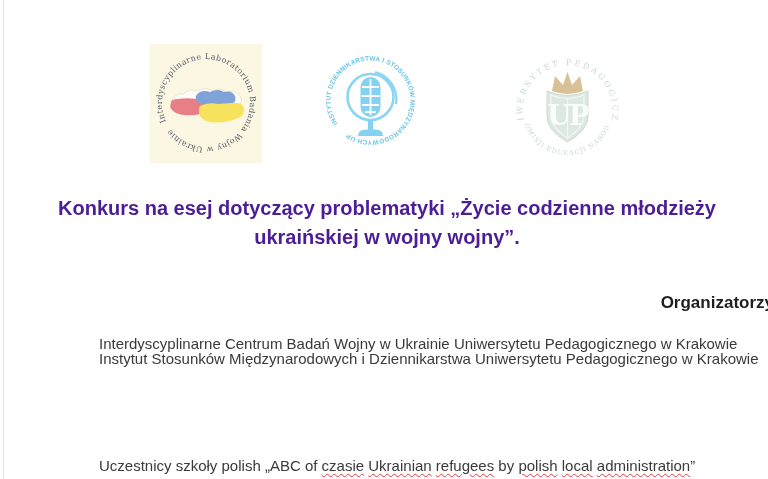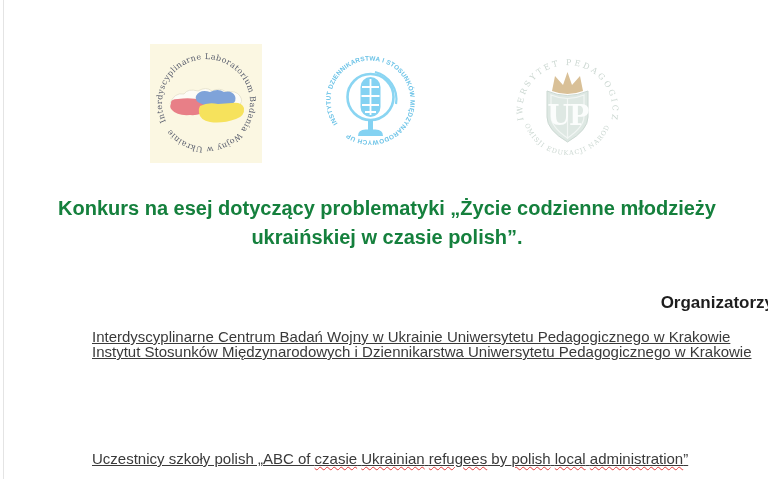--- a/index.html
+++ b/index.html
@@ -16,31 +16,31 @@
   .logo svg { display:block; width:100%; height:100%; }
 
   .lab-circtext   { font-family:"DejaVu Serif", serif; font-size:8px; letter-spacing:0.4px; fill:#585d6d; }
   .journ-circtext { font-family:"Liberation Sans", sans-serif; font-weight:bold; font-size:6.4px; letter-spacing:0.25px; fill:#6cc3e7; }
   .up-circtext-top    { font-family:"DejaVu Serif", serif; font-size:8px; letter-spacing:2.6px; fill:#cbd7d1; }
   .up-circtext-bottom { font-family:"DejaVu Serif", serif; font-size:6.4px; letter-spacing:1.1px; fill:#cbd7d1; }
   .up-monogram { font-family:"DejaVu Serif", serif; font-weight:bold; font-size:27px; letter-spacing:-2px; fill:#fbfdfc; }
 
   h1.title {
     position:absolute; top:194px; left:6px; width:762px; margin:0;
-    text-align:center; font-size:20px; line-height:29px; font-weight:bold; color:#15803d;
+    text-align:center; font-size:20px; line-height:29px; font-weight:bold; color:#4c1d95;
   }
   h2.section {
     position:absolute; left:12px; width:762px; margin:0;
     text-align:right; font-size:17px; font-weight:bold; color:#1e1e1e;
   }
   #organizers-heading { top:293px; }
   #addressees-heading { top:416px; }
 
   p.body-line {
-    position:absolute; left:92px; margin:0; font-size:15px; color:#3a3a3a; white-space:nowrap;text-decoration:underline;
+    position:absolute; left:92px; margin:7px; font-size:15px; color:#3a3a3a; white-space:nowrap;
   }
   #org-line-1 { top:328px; }
   #org-line-2 { top:343px; }
   #org-line-3 { top:386px; }
   #addr-line  { top:450px; }
 
   .sp {
     text-decoration-line: underline;
     text-decoration-style: wavy;
     text-decoration-color: #e23b3b;
@@ -107,20 +107,20 @@
       <g>
         <path d="M37 36 Q57.5 45 78 36 L78 62 Q78 75 57.5 87 Q37 75 37 62 Z" fill="#dee8e3" stroke="#ccd9d3" stroke-width="1"></path>
         <path d="M41 40 Q57.5 47 74 40 L74 61 Q74 72 57.5 83 Q41 72 41 61 Z" fill="none" stroke="#f2f6f4" stroke-width="1.2"></path>
         <path d="M57.5 44 V84" stroke="#f2f6f4" stroke-width="1.2"></path>
         <text class="up-monogram" x="57.5" y="70" text-anchor="middle">UP</text>
       </g>
       <path d="M42 36 L45 21 L53 30 L57.5 17 L62 30 L70 21 L73 36 Q57.5 42 42 36 Z" fill="#d9c097"></path>
     </svg>
   </div>
 
-  <h1 class="title"><span>Konkurs na esej dotyczący problematyki „Życie codzienne młodzieży</span><br><span>ukraińskiej w czasie polish”.</span></h1>
+  <h1 class="title"><span>Konkurs na esej dotyczący problematyki „Życie codzienne młodzieży</span><br><span>ukraińskiej w wojny wojny”.</span></h1>
 
   <h2 class="section" id="organizers-heading">Organizatorzy</h2>
   <p class="body-line" id="org-line-1">Interdyscyplinarne Centrum Badań Wojny w Ukrainie Uniwersytetu Pedagogicznego w Krakowie</p>
   <p class="body-line" id="org-line-2">Instytut Stosunków Międzynarodowych i Dziennikarstwa Uniwersytetu Pedagogicznego w Krakowie</p>
 
   <p class="body-line" id="addr-line"><span>Uczestnicy szkoły polish „ABC of </span><span class="sp">czasie</span><span> </span><span class="sp">Ukrainian</span><span> </span><span class="sp">refugees</span><span> by </span><span class="sp">polish</span><span> </span><span class="sp">local</span><span> </span><span class="sp">administration</span><span>”</span></p>
 </div>
 
 </body></html>

